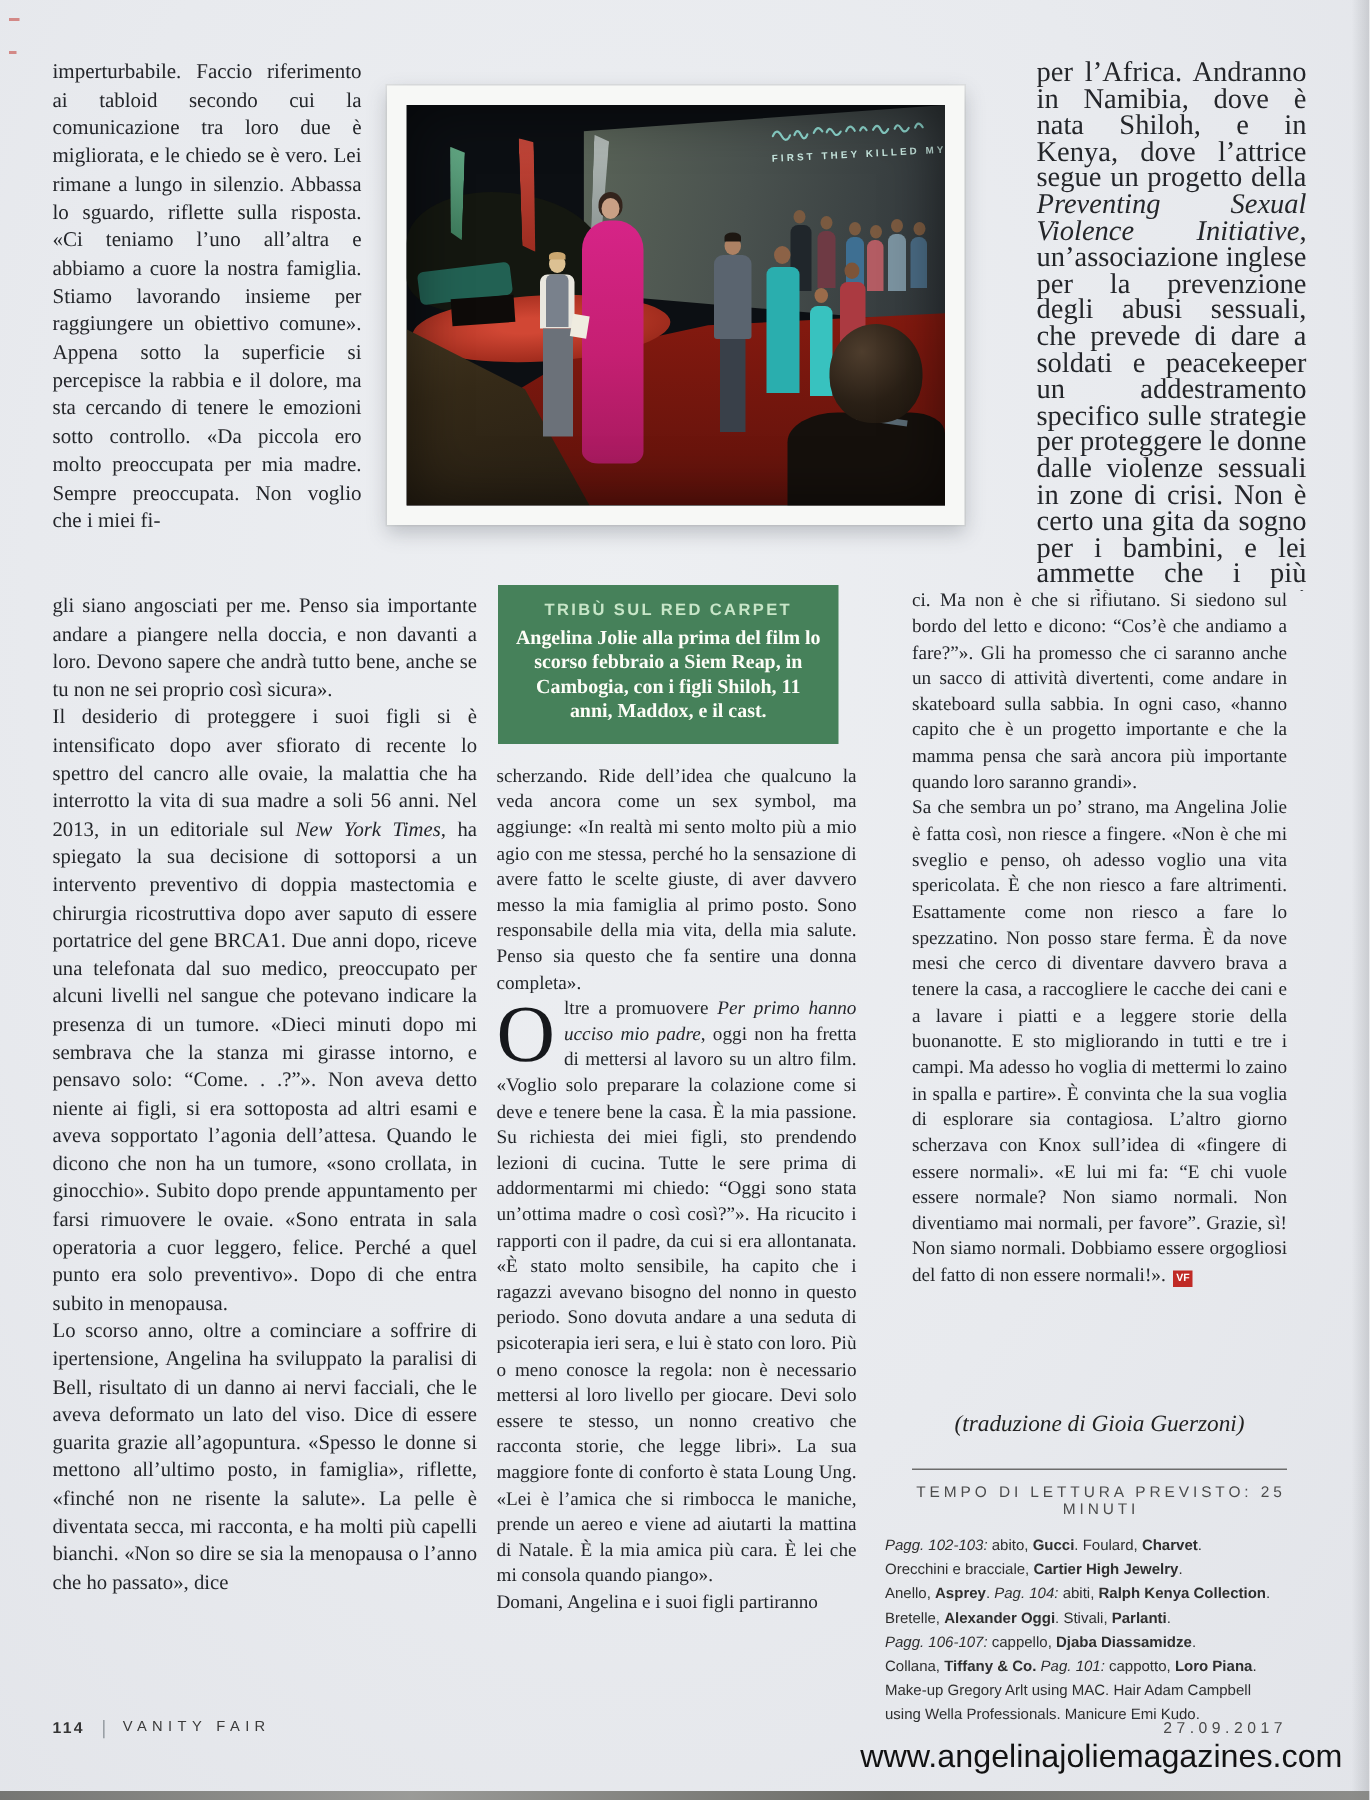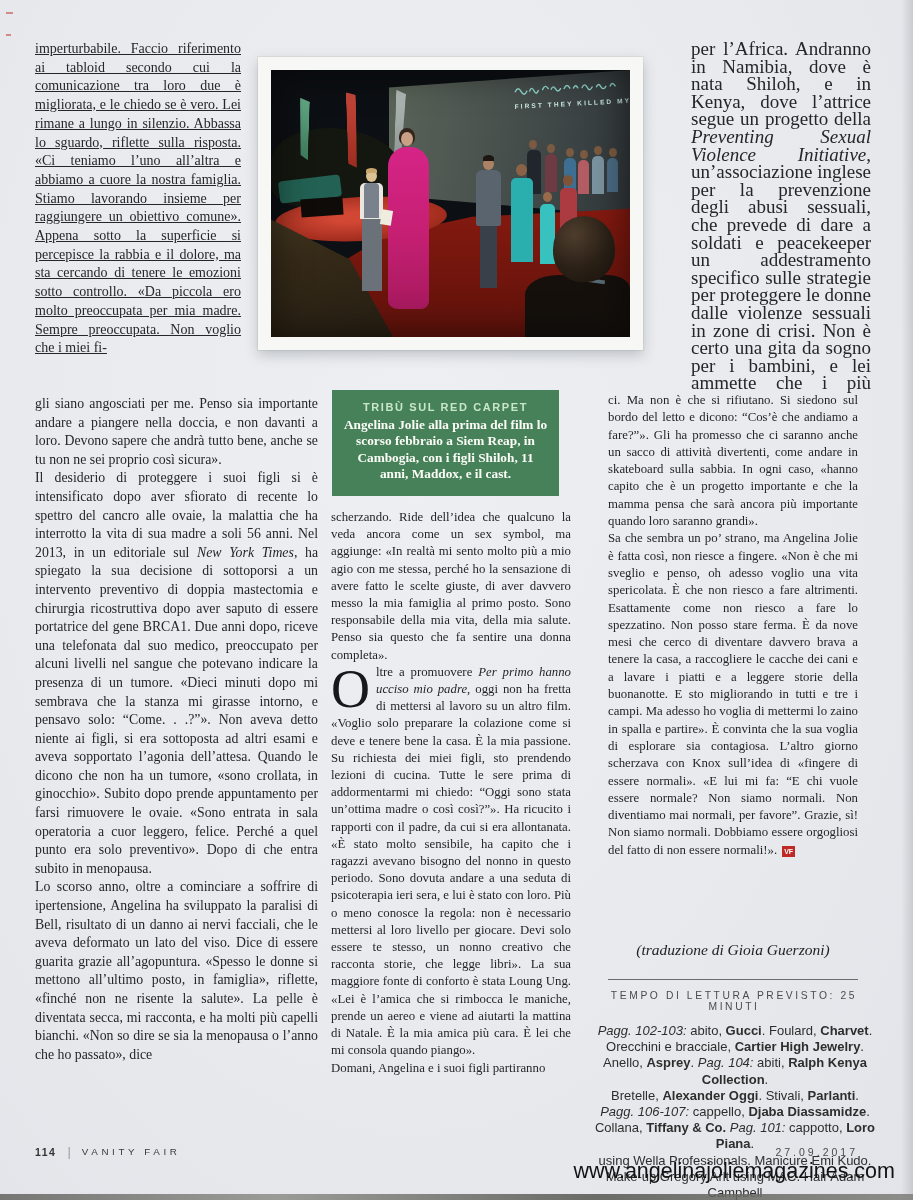--- a/index.html
+++ b/index.html
@@ -6,21 +6,21 @@
   body{width:913px;height:1200px;position:relative;overflow:hidden;
        font-family:"Liberation Serif", serif;
        background:radial-gradient(ellipse at 45% 35%, #edeff2 0%, #e8eaee 55%, #e2e4e9 100%);
        color:#24262a;}
   .abs{position:absolute;}
   
   .coltext{color:#24262a;text-align:justify;overflow:hidden;}
   .coltext p{margin:0;}
   .it{font-style:italic;}
   .bd{font-weight:bold;}
-  #col1a{left:35px;top:40px;width:206px;height:356px;font-size:14px;line-height:18.7px;text-decoration:underline;}
+  #col1a{left:35px;top:40px;width:206px;height:356px;font-size:14px;line-height:18.7px;}
   #col1b{left:35px;top:395px;width:283px;height:764px;font-size:13.8px;line-height:18.6px;}
   #col2t{left:331px;top:509px;width:240px;height:575px;font-size:12.8px;line-height:17.2px;}
   #col3a{left:679px;top:40px;width:180px;height:354px;font-size:19px;line-height:17.6px;margin-left:12px;}
   #col3b{left:608px;top:392px;width:250px;height:545px;font-size:12.8px;line-height:17.3px;}
   .dropcap{float:left;font-size:54px;line-height:44px;padding:3px 6px 0 0;color:#16181c;font-family:"Liberation Serif",serif;}
   .vf-mark{display:inline-block;background:#c02a26;color:#fff;font-family:"Liberation Sans",sans-serif;
            font-size:7px;font-weight:bold;line-height:11px;width:13px;height:11px;text-align:center;
            margin-left:5px;vertical-align:baseline;letter-spacing:0;}
   
   #photo-frame{left:258px;top:57px;width:385px;height:293px;background:#f7f8f6;
@@ -94,22 +94,22 @@
   #caption-box{left:332px;top:390px;width:227px;height:106px;background:#46815a;
       box-sizing:border-box;padding:11px 10px 8px;text-align:center;}
   #caption-title{font-family:"Liberation Sans",sans-serif;font-size:11px;font-weight:bold;
       letter-spacing:1.6px;color:#c8e6c8;margin-bottom:4px;}
   #caption-body{font-size:13.3px;font-weight:bold;line-height:16.3px;color:#fdfdf7;}
   
   #translation{left:608px;top:941px;width:250px;text-align:center;font-style:italic;font-size:15.5px;color:#222;}
   #endrule{left:608px;top:979px;width:250px;border-top:1.5px solid #6c6c6c;}
   #reading-time{left:596px;top:990px;width:276px;text-align:center;font-family:"Liberation Sans",sans-serif;
       font-size:10.3px;letter-spacing:2.6px;color:#4b4b4b;font-weight:500;}
-  #credits{left:590px;top:1023px;width:290px;text-align:center;font-family:"Liberation Sans",sans-serif;
-      font-size:13px;line-height:16.2px;color:#2e2e2e;}
+  #credits{left:590px;top:1023px;width:290px;font-family:"Liberation Sans",sans-serif;
+      font-size:10px;line-height:16.2px;color:#2e2e2e;}
   
   #footer-left{left:35px;top:1144px;font-family:"Liberation Sans",sans-serif;font-size:10.5px;color:#333;
       display:flex;align-items:center;}
   #page-number{font-weight:bold;letter-spacing:1.5px;}
   #footer-divider{color:#9aa0a6;margin:0 11px;font-size:13px;font-weight:300;}
   #magazine-name{letter-spacing:3.6px;font-size:9.8px;color:#3a3a3a;}
   #issue-date{right:55px;top:1146px;font-family:"Liberation Sans",sans-serif;font-size:10.5px;
       letter-spacing:3px;color:#4a4a4a;}
   #watermark{right:18px;top:1159px;font-family:"Liberation Sans",sans-serif;font-size:21.5px;color:#121212;}
   
@@ -228,22 +228,22 @@
 <div class="abs" id="translation">(traduzione di Gioia Guerzoni)</div>
 <div class="abs" id="endrule"></div>
 <div class="abs" id="reading-time">TEMPO DI LETTURA PREVISTO: 25 MINUTI</div>
 <div class="abs" id="credits">
     <div><span class="it">Pagg. 102-103:</span><span> abito, </span><span class="bd">Gucci</span><span>. Foulard, </span><span class="bd">Charvet</span><span>.</span></div>
     <div><span>Orecchini e bracciale, </span><span class="bd">Cartier High Jewelry</span><span>.</span></div>
     <div><span>Anello, </span><span class="bd">Asprey</span><span>. </span><span class="it">Pag. 104:</span><span> abiti, </span><span class="bd">Ralph Kenya Collection</span><span>.</span></div>
     <div><span>Bretelle, </span><span class="bd">Alexander Oggi</span><span>. Stivali, </span><span class="bd">Parlanti</span><span>.</span></div>
     <div><span class="it">Pagg. 106-107:</span><span> cappello, </span><span class="bd">Djaba Diassamidze</span><span>.</span></div>
     <div><span>Collana, </span><span class="bd">Tiffany &amp; Co.</span><span> </span><span class="it">Pag. 101:</span><span> cappotto, </span><span class="bd">Loro Piana</span><span>.</span></div>
+    <div><span>Make-up Gregory Arlt using MAC. Hair Adam Campbell</span></div>
     <div><span>using Wella Professionals. Manicure Emi Kudo.</span></div>
-    <div><span>Make-up Gregory Arlt using MAC. Hair Adam Campbell</span></div>
   </div>
 
 <div class="abs" id="footer-left">
   <span id="page-number">114</span>
   <span id="footer-divider">|</span>
   <span id="magazine-name">VANITY FAIR</span>
 </div>
 <div class="abs" id="issue-date">27.09.2017</div>
 <div class="abs" id="watermark">www.angelinajoliemagazines.com</div>
 

